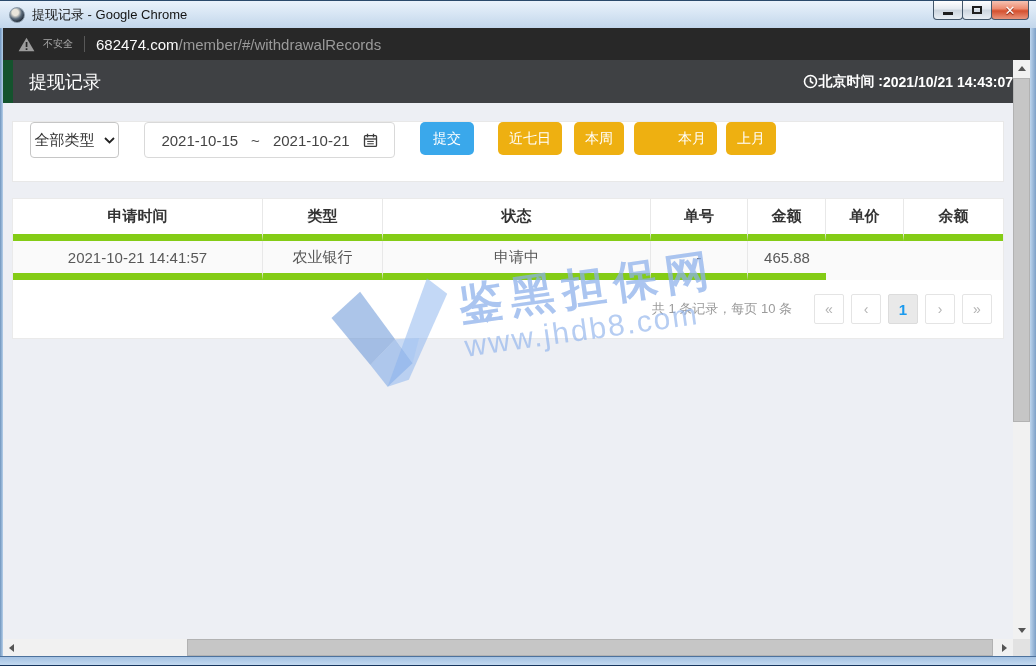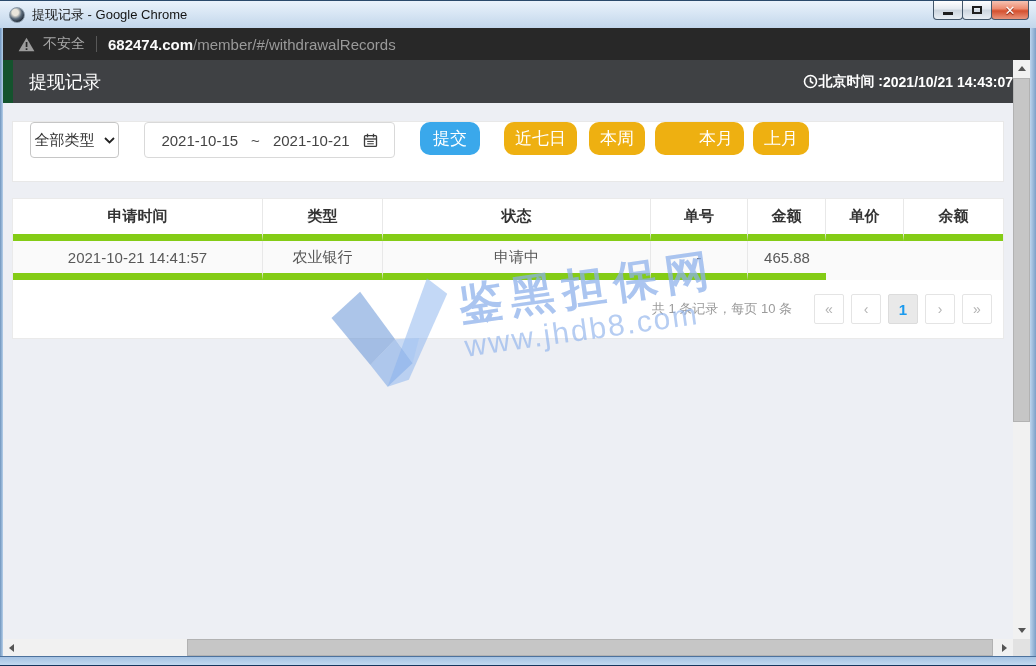--- a/index.html
+++ b/index.html
@@ -23,24 +23,24 @@
   .winbtn.close { width:38px;
     background:linear-gradient(#f6c2b2,#ee8d72 42%,#d4502e 55%,#e9957c); }
   .glyph-min { width:10px; height:3px; background:#1f1f1f; margin-top:7px; }
   .glyph-max { width:10px; height:8px; border:2px solid #1f1f1f; background:transparent; }
   .glyph-close { color:#fff; font-size:13px; font-weight:bold; line-height:1;
     text-shadow:0 1px 1px #7a2010; }
 
   
   #addressbar { position:absolute; left:3px; top:28px; width:1027px; height:32px;
     background:#282828; display:flex; align-items:center; padding-left:15px; }
-  .sec-label { color:#a8a8a8; font-size:14px; margin-left:8px; }
+  .sec-label { color:#a8a8a8; font-size:10px; margin-left:8px; }
   .addr-divider { width:1px; height:16px; background:#585858; margin:0 11px; }
   .url { font-size:15px; white-space:nowrap; }
-  .url .domain { color:#fbfbfb; font-weight:700; }
+  .url .domain { color:#fbfbfb; font-weight:400; }
   .url .path { color:#9a9a9a; }
 
   
   #pageheader { position:absolute; left:13px; top:60px; width:1027px; height:43px;
     background:#3f4144; display:flex; align-items:center; justify-content:space-between;
     padding:0 27px 0 16px; }
   .page-title { color:#ffffff; font-size:18px; }
   .bj-time { display:flex; align-items:center; gap:0; color:#ffffff;
     font-size:14px; font-weight:700; }
 
@@ -50,21 +50,21 @@
 
   #filter-panel { position:absolute; left:12px; top:121px; width:992px; height:61px;
     background:#ffffff; border:1px solid #e8e8e8; display:flex; align-items:flex-start;
     padding-left:17px; z-index:2; }
   .type-select { width:89px; height:36px; border:1px solid #c6c6c6; border-radius:4px;
     display:flex; align-items:center; justify-content:center; gap:9px;
     font-size:15px; color:#333; background:#fff; cursor:default; }
   .date-range { margin-left:25px; width:251px; height:36px; border:1px solid #d9d9d9;
     border-radius:4px; display:flex; align-items:center; justify-content:center;
     gap:13px; font-size:15px; color:#444; background:#fff; }
-  .btn { height:33px; border:none; border-radius:10px; color:#fff; font-size:17px;
+  .btn { height:33px; border:none; border-radius:5px; color:#fff; font-size:14px;
     font-family:inherit; padding:0 11px; cursor:pointer; }
   .btn-submit { margin-left:25px; background:#3aa8eb; padding:0 13px; }
   .btn-yellow { background:#eeb011; }
   .ml24 { margin-left:24px; } .ml12 { margin-left:12px; }
   .ml10 { margin-left:10px;padding-left:44px; } .ml9 { margin-left:9px; }
 
   
   #table-panel { position:absolute; left:12px; top:198px; width:992px; height:141px;
     background:#ffffff; border:1px solid #eaeaea; z-index:2; }
   .trow { display:grid; grid-template-columns:250px 120px 268px 97px 78px 78px 1fr; }

